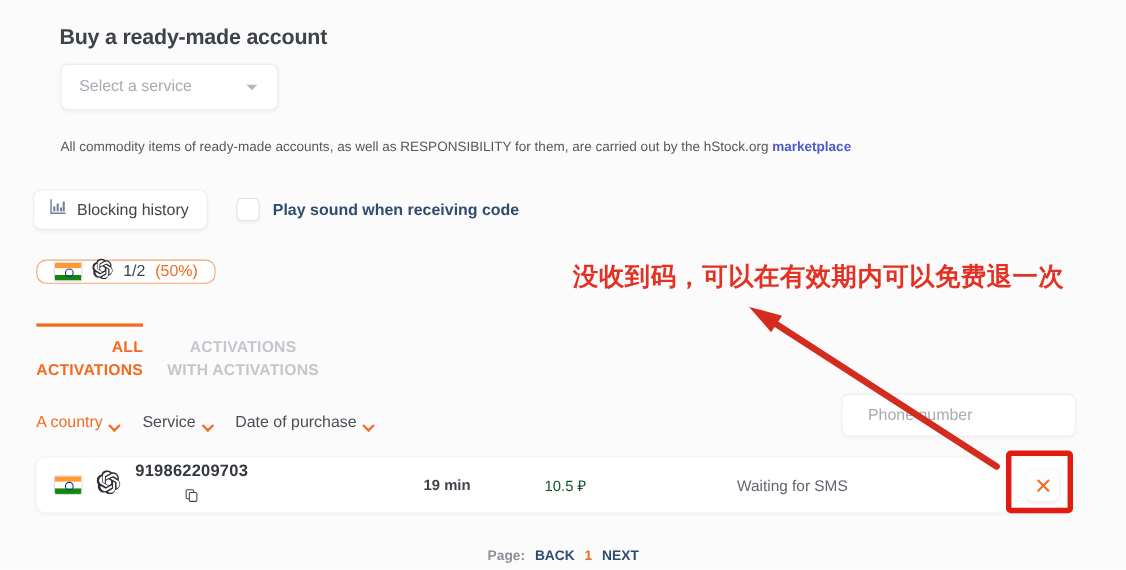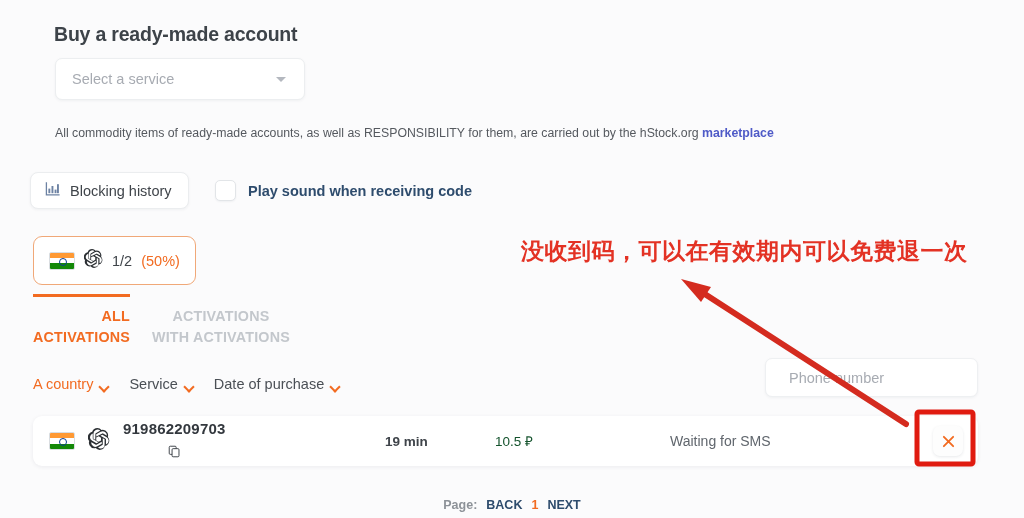--- a/index.html
+++ b/index.html
@@ -29,21 +29,21 @@
     font-weight: bold;
     color: #3d4349;
     letter-spacing: -0.2px;
   }
 
   
   .service-select {
     position: absolute;
     left: 55px;
     top: 58px;
-    width: 250px;
+    width: 198px;
     height: 42px;
     background: #ffffff;
     border: 1px solid #eceef0;
     border-radius: 7px;
     box-shadow: 0 1px 3px rgba(25,35,60,0.05);
     display: flex;
     align-items: center;
     box-sizing: border-box;
   }
   .service-select .ph {
@@ -118,21 +118,21 @@
     font-weight: bold;
     color: #2e4c6d;
     cursor: pointer;
   }
 
   
   .counter-badge {
     position: absolute;
     left: 33px;
     top: 236px;
-    height: 49px;
+    height: 22px;
     padding: 0 15px;
     border: 1.6px solid #f0a878;
     border-radius: 9px;
     background: #ffffff;
     display: flex;
     align-items: center;
     gap: 9px;
     box-sizing: border-box;
     cursor: pointer;
   }

